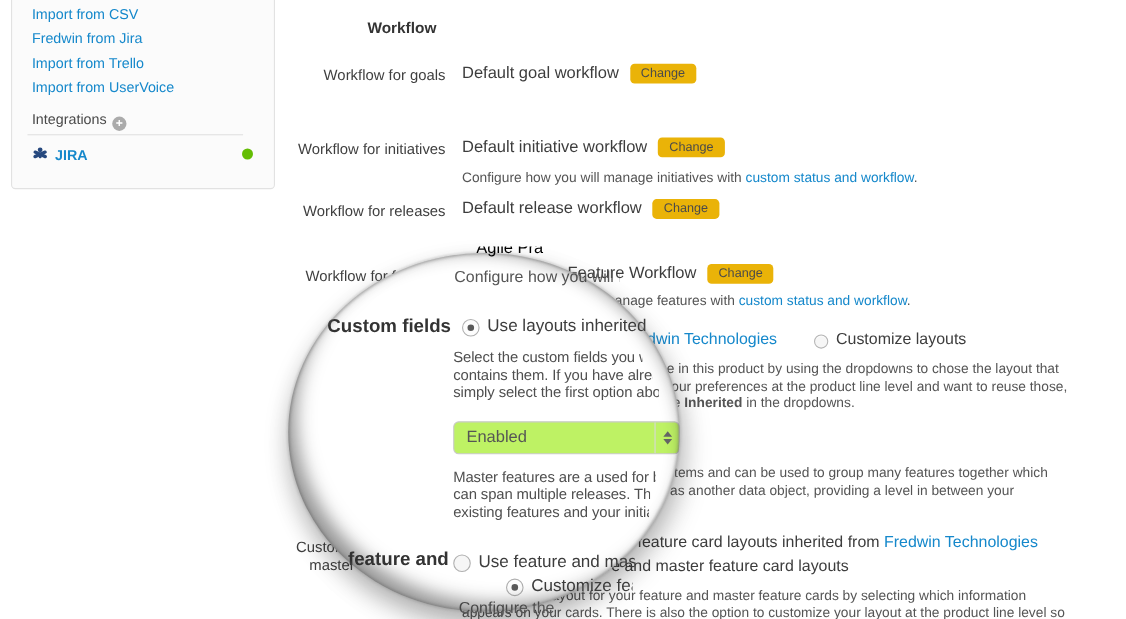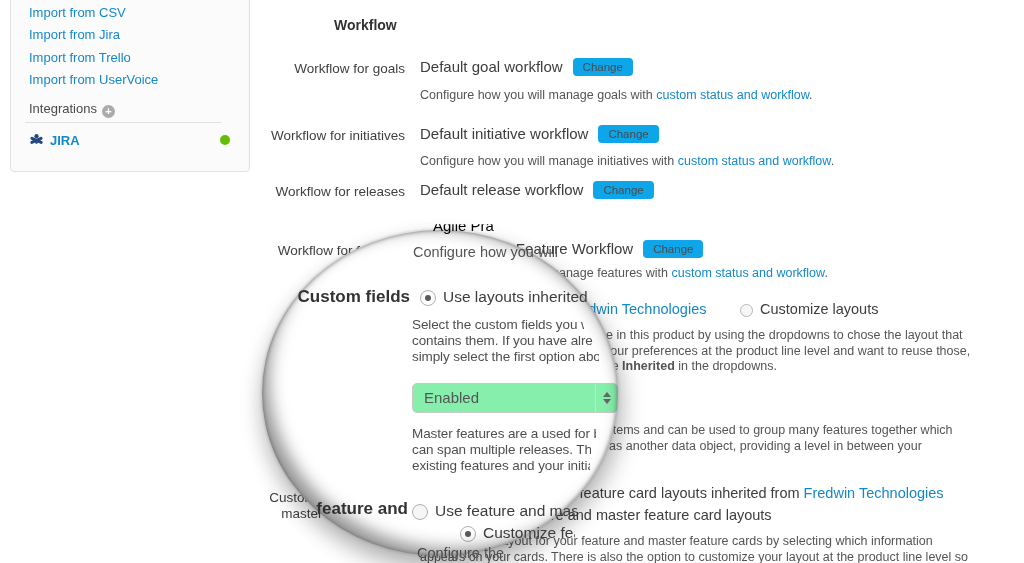--- a/index.html
+++ b/index.html
@@ -16,21 +16,21 @@
                font-size:11px; line-height:12px; text-align:center; font-weight:bold; vertical-align:-2px; margin-left:5px; cursor:pointer; }
   .side-divider { position:absolute; left:14px; top:127px; width:196px; height:1px; background:#e0e0e0; }
   .jira-row { position:absolute; left:18px; top:138px; display:flex; align-items:center; gap:6px; cursor:pointer; }
   .jira-label { font-size:13px; font-weight:700; color:var(--link-blue); }
   .status-dot { position:absolute; left:209px; top:140px; width:10px; height:10px; border-radius:50%; background:var(--status-green); }
 
   
   .page-title { position:absolute; left:334px; top:17px; font-size:14px; font-weight:bold; color:#333; }
   .row-label { position:absolute; left:225px; width:180px; text-align:right; font-size:13.5px; color:#3f3f3f; white-space:nowrap; }
   .row-value { position:absolute; left:420px; font-size:15px; color:#3d3d3d; white-space:nowrap; }
-  .change-btn { display:inline-block; margin-left:10px; background:#0ea5e9; color:#4a4a4a; font-size:11.5px;
+  .change-btn { display:inline-block; margin-left:10px; background:#eab308; color:#4a4a4a; font-size:11.5px;
                 padding:3px 10px; border-radius:4px; cursor:pointer; vertical-align:1px; }
   .row-desc { position:absolute; font-size:12.5px; color:#555; white-space:nowrap; }
   .row-desc a, .lnk { color:var(--link-blue); text-decoration:none; cursor:pointer; }
   .radio { position:absolute; width:13px; height:13px; border-radius:50%; background:#f6f6f6;
            border:1px solid #b5b5b5; box-shadow:inset 0 1px 1px rgba(255,255,255,.8); cursor:pointer; }
   .radio.sel { background:#fdfdfd; }
   .radio.sel::after { content:''; position:absolute; left:3px; top:3px; width:5px; height:5px; border-radius:50%; background:#5f5f5f; }
   .radio-label { position:absolute; font-size:14.5px; color:#3d3d3d; white-space:nowrap; }
   .desc-line { position:absolute; font-size:12.5px; color:#555; white-space:nowrap; }
   .b { font-weight:bold;text-align:right; }
@@ -47,41 +47,41 @@
   .lens .clip { overflow:hidden; white-space:nowrap; }
   .lz { position:absolute; }
   .lens-text { font-size:14.5px; color:#555; }
   .lens-bold { font-weight:600; color:#333; font-size:17px; text-align:right; white-space:nowrap; }
   .lens-radio { position:absolute; width:16px; height:16px; border-radius:50%; background:#f6f6f6;
                 border:1px solid #b0b0b0; cursor:pointer; }
   .lens-radio.sel { background:#fdfdfd; }
   .lens-radio.sel::after { content:''; position:absolute; left:4px; top:4px; width:6px; height:6px; border-radius:50%; background:#5a5a5a; }
   .lens-radio-label { position:absolute; font-size:15.5px; color:#3d3d3d; }
   .lens-desc { position:absolute; font-size:13.5px; color:#4f4f4f; letter-spacing:-0.1px; }
-  .lens-select { position:absolute; left:150px; top:153px; width:206px; height:30px; background:#86efac;
+  .lens-select { position:absolute; left:150px; top:153px; width:206px; height:30px; background:#bef264;
                  border:1px solid #c9c9c9; border-radius:5px; cursor:pointer; }
   .lens-select .val { position:absolute; left:11px; top:0; line-height:28px; font-size:15px; color:#555; }
   .stepper { position:absolute; right:0; top:0; width:22px; height:28px; border-left:1px solid #d8d8d8;
              display:flex; flex-direction:column; align-items:center; justify-content:center; gap:2px; }
   .tri-up { width:0; height:0; border-left:4px solid transparent; border-right:4px solid transparent; border-bottom:5px solid #666; }
   .tri-down { width:0; height:0; border-left:4px solid transparent; border-right:4px solid transparent; border-top:5px solid #666; }
   .top-frag { position:absolute; left:433px; top:217px; z-index:12; font-size:15px; color:#000000;
               clip-path:inset(42% 0 0 0); filter:blur(.4px); white-space:nowrap; }
 
   
   .jira-logo { width:15px; height:15px; display:inline-block; }
 </style>
 </head>
 <body>
 
 <div id="stage">
 
   <div class="sidebar">
     <div class="side-link" style="top:10px">Import from CSV</div>
-    <div class="side-link" style="top:32px">Import from Jira</div>
+    <div class="side-link" style="top:32px">Fredwin from Jira</div>
     <div class="side-link" style="top:55px">Import from Trello</div>
     <div class="side-link" style="top:77px">Import from UserVoice</div>
     <div class="integrations">
       <span>Integrations</span><span class="plus-icon">+</span>
     </div>
     <div class="side-divider"></div>
     <div class="jira-row">
       <svg class="jira-logo" viewBox="0 0 16 16">
         <g fill="#26487e">
           <circle cx="8" cy="3.4" r="2.3"></circle>
@@ -93,23 +93,20 @@
       <span class="jira-label">JIRA</span>
     </div>
     <div class="status-dot"></div>
   </div>
 
   <div class="page-title">Workflow</div>
 
   <div class="row-label" style="top:61px">Workflow for goals</div>
   <div class="row-value" style="top:58px">
     <span>Default goal workflow</span><span class="change-btn">Change</span>
-  </div>
-  <div class="row-desc" style="left:420px; top:88px">
-    <span>Configure how you will manage goals with </span><span class="lnk">custom status and workflow</span><span>.</span>
   </div>
 
   <div class="row-label" style="top:128px">Workflow for initiatives</div>
   <div class="row-value" style="top:125px">
     <span>Default initiative workflow</span><span class="change-btn">Change</span>
   </div>
   <div class="row-desc" style="left:420px; top:154px">
     <span>Configure how you will manage initiatives with </span><span class="lnk">custom status and workflow</span><span>.</span>
   </div>
 

